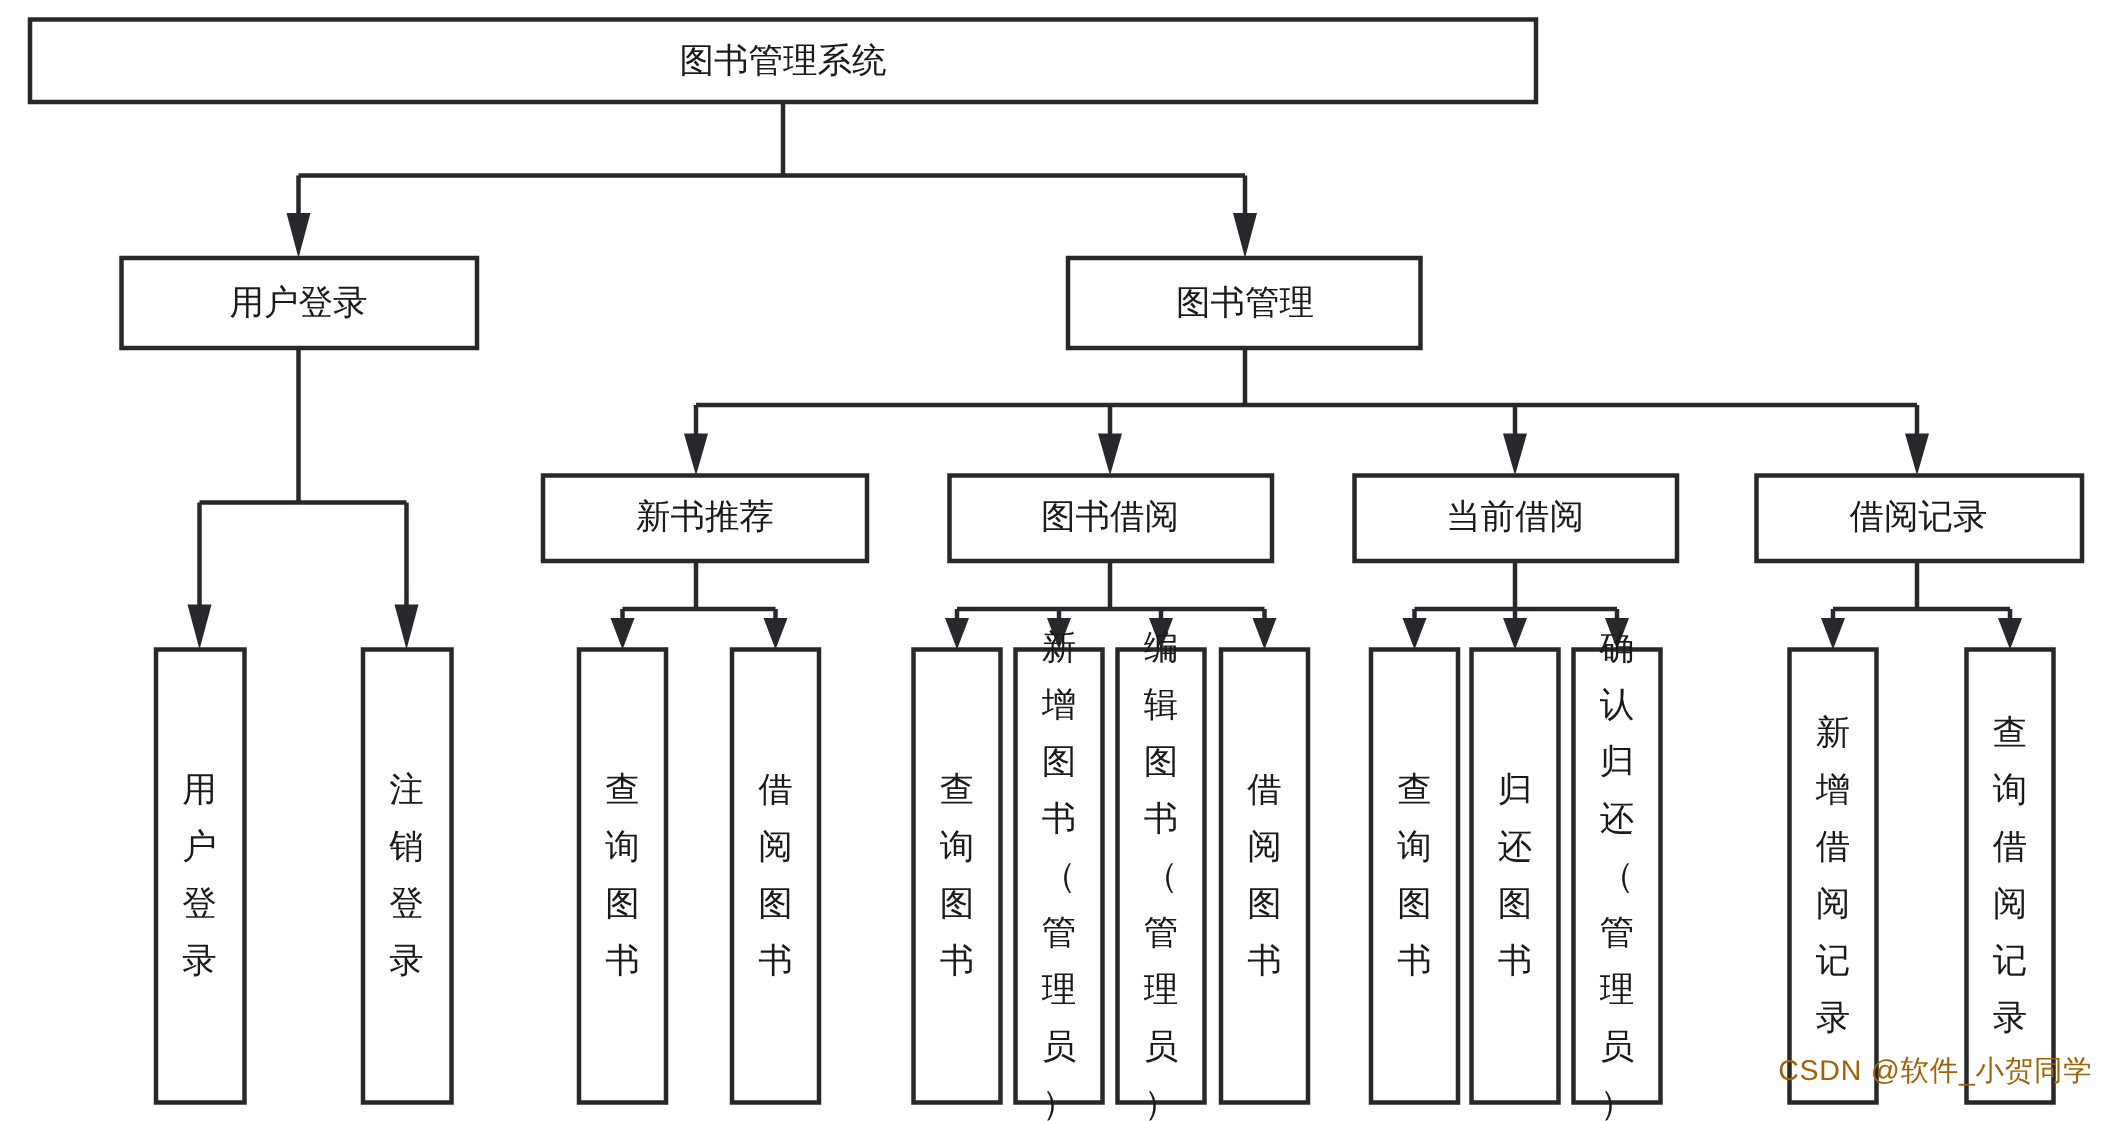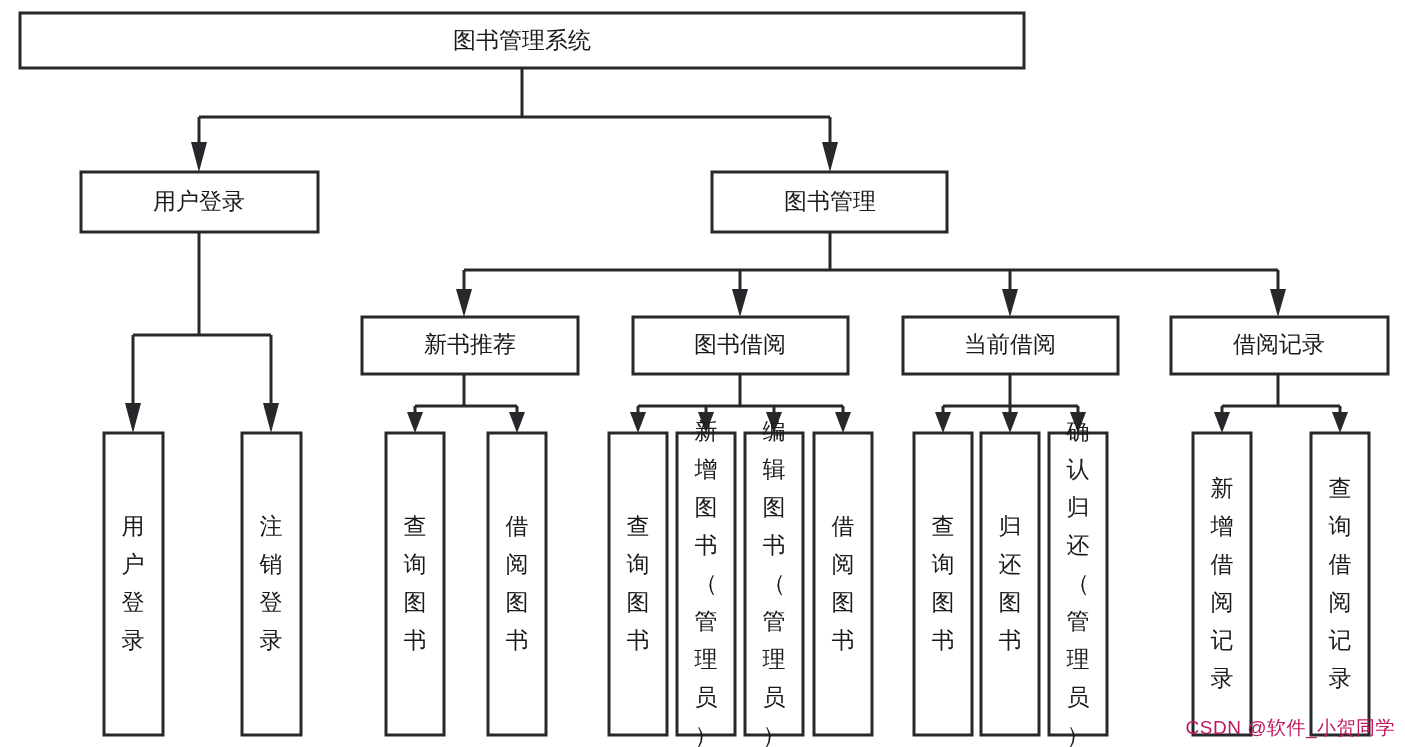--- a/index.html
+++ b/index.html
@@ -52,24 +52,24 @@
   }
   .node-label-v {
     fill: #1a1a1a;
     font-family: "Liberation Sans", "DejaVu Sans", sans-serif;
     font-size: 23px;
     text-anchor: middle;
   }
   .watermark {
     position: absolute;
     right: 10px;
-    bottom: 6px;
+    bottom: 20px;
     font-family: "Liberation Sans", "DejaVu Sans", sans-serif;
     font-size: 19px;
-    color: #be185d;
+    color: #a16207;
     white-space: nowrap;
     letter-spacing: 0.5px;
     pointer-events: none;
   }
 </style>
 </head>
 <body>
 
 <div id="diagram-root">
 

